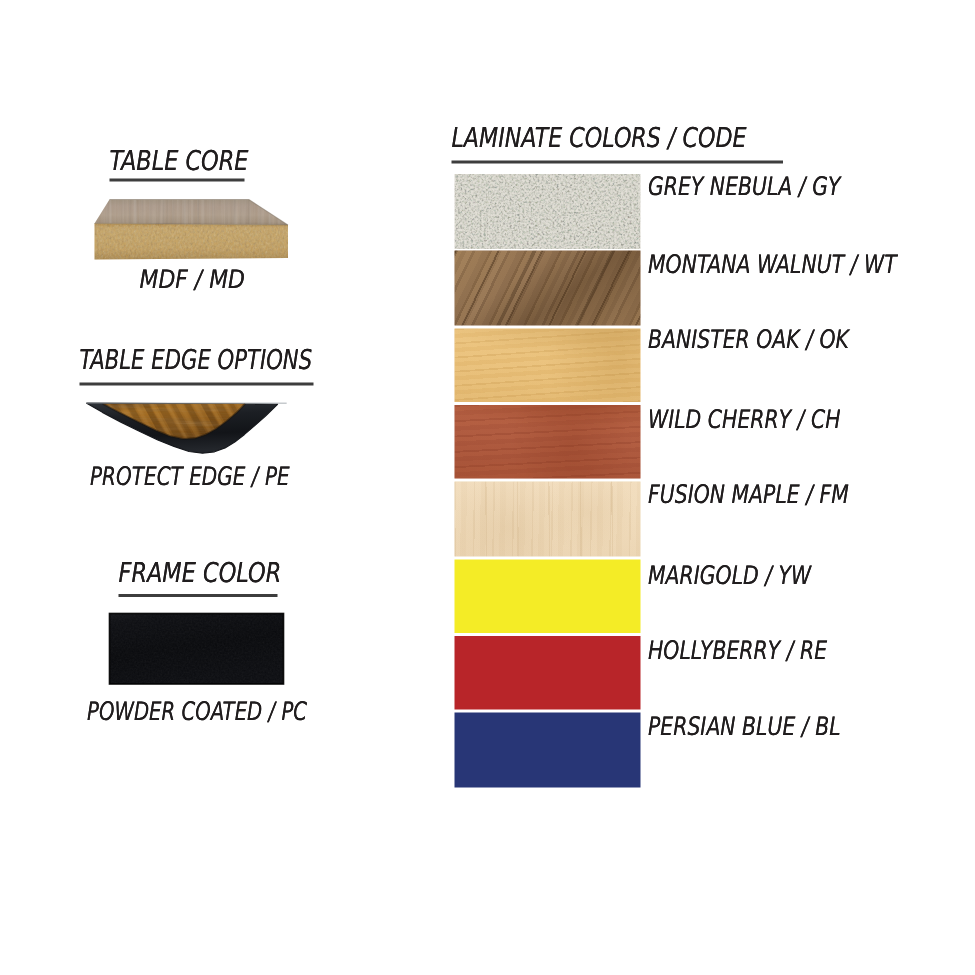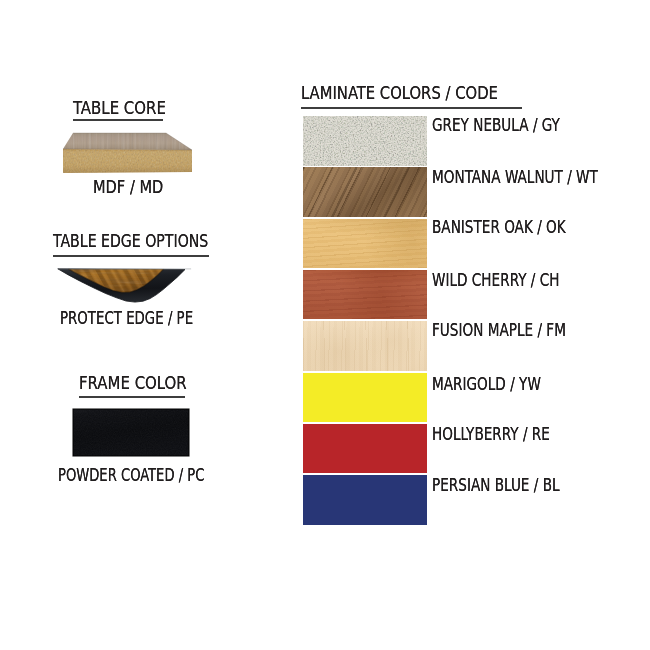--- a/index.html
+++ b/index.html
@@ -1,20 +1,20 @@
 <!DOCTYPE html>
 <html><head>
 <meta charset="utf-8">
 <title>Table Specification Options</title>
 <style>
   html,body{margin:0;padding:0;}
   body{width:650px;height:650px;background:#ffffff;overflow:hidden;
        font-family:"DejaVu Sans",sans-serif;font-stretch:condensed;
        -webkit-font-smoothing:antialiased;}
-  .sheet{position:relative;width:650px;height:474px;}
+  .sheet{position:relative;width:650px;height:474px;font-style:italic;}
   .hdr{position:absolute;white-space:nowrap;color:#201d1e;
        font-size:18.2px;font-stretch:condensed;letter-spacing:0px;
        transform-origin:0 0;text-shadow:0 0 0.45px #201d1e;}
   .rule{position:absolute;background:#3d3d3d;}
   .cap{position:absolute;white-space:nowrap;color:#201d1e;
        font-size:17px;font-stretch:condensed;transform-origin:0 0;
        text-shadow:0 0 0.45px #201d1e;}
   .swlabel{position:absolute;white-space:nowrap;color:#201d1e;
        font-size:17px;font-stretch:condensed;transform-origin:0 0;
        transform:scaleX(0.89);text-shadow:0 0 0.45px #201d1e;}

